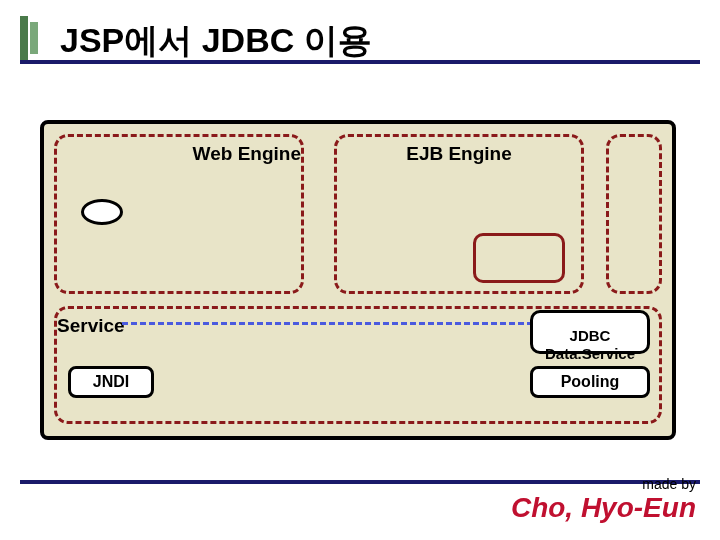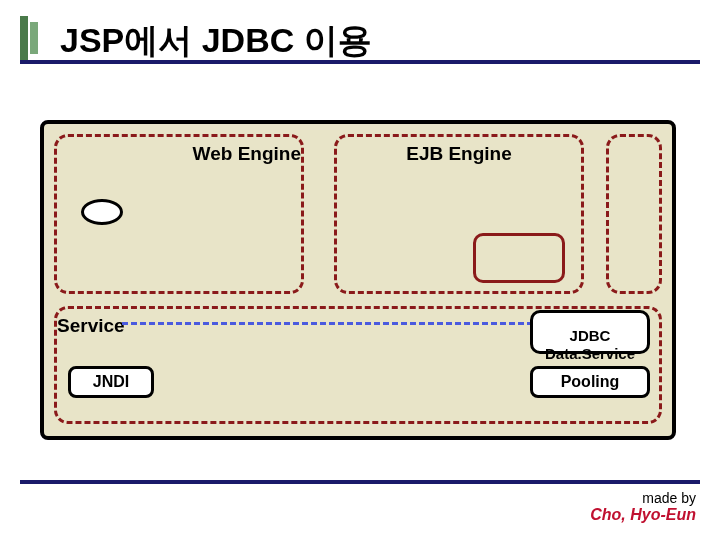--- a/index.html
+++ b/index.html
@@ -32,21 +32,21 @@
   
   .jdbc-ds { position: absolute; top: 186px; right: 22px; width: 120px; height: 44px; background: #fff; border: 3px solid #000; border-radius: 10px; text-align: center; font-size: 15px; font-weight: bold; color: #000; line-height: 18px; padding-top: 14px; }
   
   .jndi { position: absolute; top: 242px; left: 24px; width: 86px; height: 32px; background: #fff; border: 3px solid #000; border-radius: 8px; text-align: center; font-size: 16px; font-weight: bold; color: #000; line-height: 26px; }
   
   .pooling { position: absolute; top: 242px; right: 22px; width: 120px; height: 32px; background: #fff; border: 3px solid #000; border-radius: 8px; text-align: center; font-size: 16px; font-weight: bold; color: #000; line-height: 26px; }
   
   .bottom-line { position: absolute; bottom: 56px; left: 20px; right: 20px; height: 4px; background: #1a1a6a; }
   .credit { position: absolute; bottom: 16px; right: 24px; text-align: right; }
   .credit-made { font-size: 14px; color: #000; }
-  .credit-name { font-size: 16px; font-weight: bold; font-style: italic; color: #c01030; }
+  .credit-name { font-size: 28px; font-weight: bold; font-style: italic; color: #c01030; }
 </style>
 </head>
 <body>
 
 <div class="title-area">
   <div class="title-bullet">
     <div class="bar1"></div>
       <div class="bar2"></div>
   </div>
   <div class="title-text">JSP에서 JDBC 이용</div>

